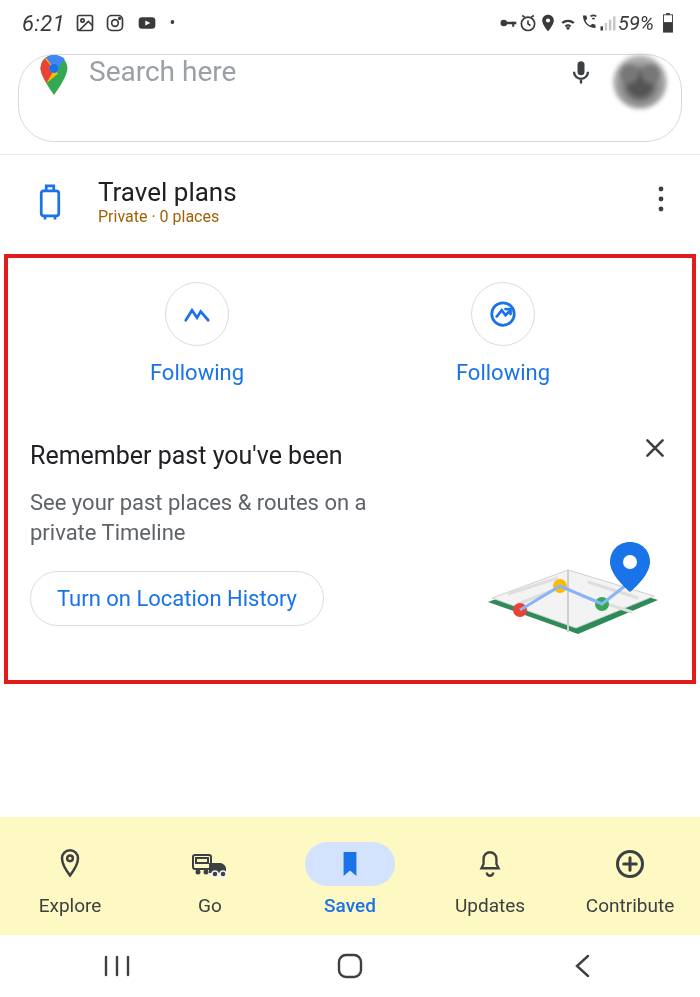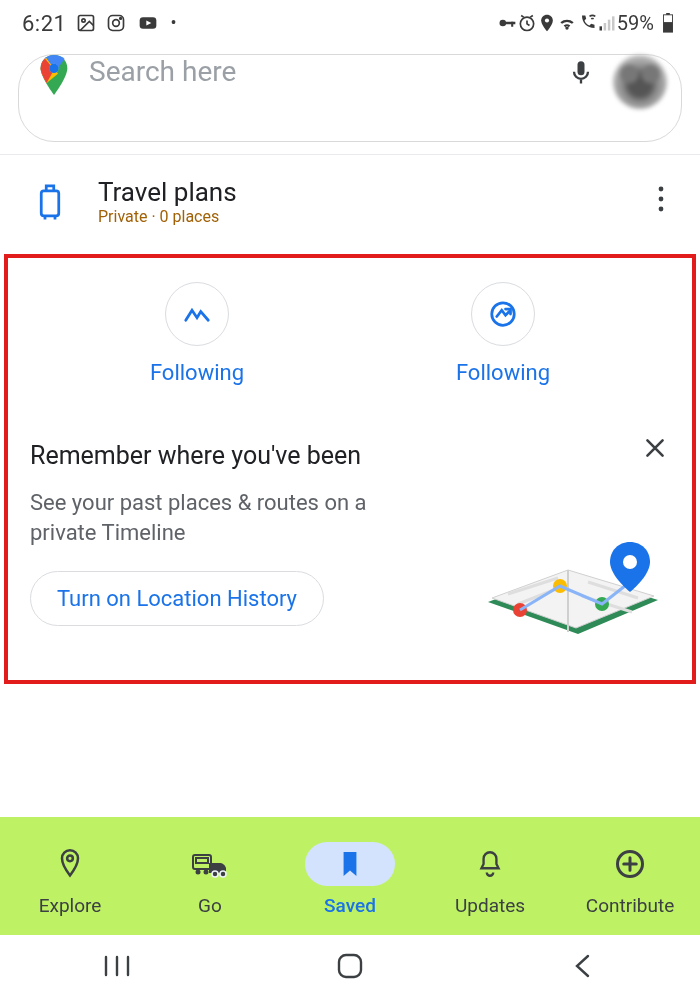--- a/index.html
+++ b/index.html
@@ -1,19 +1,19 @@
 <!DOCTYPE html>
 <html><head>
   <meta charset="utf-8">
   <style>
     * { margin:0; padding:0; box-sizing:border-box; font-family:Roboto,Arial,sans-serif; -webkit-font-smoothing:antialiased; }
     body { width:700px; height:997px; background:#fff; position:relative; overflow:hidden; }
 
     
-    .status-bar { display:flex; justify-content:space-between; align-items:center; padding:6px 22px 0 22px; height:40px; color:#3a3a3a; font-size:20px; }
+    .status-bar { display:flex; justify-content:space-between; align-items:center; padding:6px 22px 0 22px; height:40px; color:#3a3a3a; font-size:20px;font-style:italic; }
     .status-left { display:flex; align-items:center; gap:10px; }
     .status-left .time { font-size:22px; font-weight:400; letter-spacing:.5px; }
     .status-left .dot { font-size:18px; line-height:0; }
     .status-right { display:flex; align-items:center; }
     .status-right svg { width:20px; height:20px; }
     .batt { display:flex; align-items:center; gap:4px; font-size:20px; }
 
     
     .search-wrap { padding:14px 18px 12px 18px; }
     .search-bar { display:flex; align-items:flex-start; height:88px; border:1px solid #d9d9d9; border-radius:36px; padding:0 14px 0 18px; gap:18px; background:#fff; }
@@ -39,21 +39,21 @@
     .chip-label { font-size:22px; color:#1a73e8; }
 
     .promo { position:relative; margin-top:56px; padding:0 4px 0 4px; }
     .promo-title { font-size:25px; color:#202124; font-weight:400; }
     .promo-sub { font-size:22px; color:#5f6368; margin-top:18px; max-width:400px; line-height:1.35; }
     .promo-btn { display:inline-block; margin-top:24px; padding:14px 26px; border:1px solid #dadce0; border-radius:30px; color:#1a73e8; font-size:22px; background:#fff; cursor:pointer; }
     .promo-close { position:absolute; top:-6px; right:6px; cursor:pointer; }
     .promo-ill { position:absolute; right:-4px; bottom:-26px; }
 
     
-    .bottom-nav { position:absolute; left:0; right:0; bottom:62px; height:118px; background:#bef264; display:flex; justify-content:space-around; align-items:center; padding-top:6px; }
+    .bottom-nav { position:absolute; left:0; right:0; bottom:62px; height:118px; background:#fef9c3; display:flex; justify-content:space-around; align-items:center; padding-top:6px; }
     .nav-item { display:flex; flex-direction:column; align-items:center; gap:8px; color:#3c4043; cursor:pointer; width:130px; }
     .nav-item .lbl { font-size:19px; }
     .nav-item.active .lbl { color:#1a73e8; font-weight:500; }
     .nav-icon-wrap { width:90px; height:44px; border-radius:22px; display:flex; align-items:center; justify-content:center; }
     .nav-item.active .nav-icon-wrap { background:#d3e3fd; }
 
     
     .softkeys { position:absolute; left:0; right:0; bottom:0; height:62px; display:flex; justify-content:space-around; align-items:center; }
     .softkeys div { width:120px; display:flex; justify-content:center; color:#3c4043; }
   </style>
@@ -179,21 +179,21 @@
       <div class="chip-label">Following</div>
     </div>
   </div>
 
   <div class="promo">
     <div class="promo-close">
       <svg width="26" height="26" viewBox="0 0 24 24" stroke="#3c4043" stroke-width="2.4" stroke-linecap="round">
           <path d="M5 5l14 14M19 5L5 19"></path>
         </svg>
     </div>
-    <div class="promo-title">Remember where you've been</div>
+    <div class="promo-title">Remember past you've been</div>
     <div class="promo-sub">See your past places &amp; routes on a private Timeline</div>
     <button class="promo-btn">Turn on Location History</button>
 
     <svg class="promo-ill" width="210" height="170" viewBox="0 0 210 170">
 
       <path d="M20 120 L100 90 L190 118 L110 152 Z" fill="#2e8b57"></path>
       <path d="M24 116 L100 88 L186 114 L108 146 Z" fill="#f3f3f3" stroke="#d0d0d0"></path>
       <path d="M100 88 L100 150" stroke="#cfcfcf" stroke-width="2"></path>
       <path d="M40 112 L90 96 M50 122 L96 104 M120 100 L170 116 M114 114 L164 130" stroke="#dedede" stroke-width="3"></path>
 

